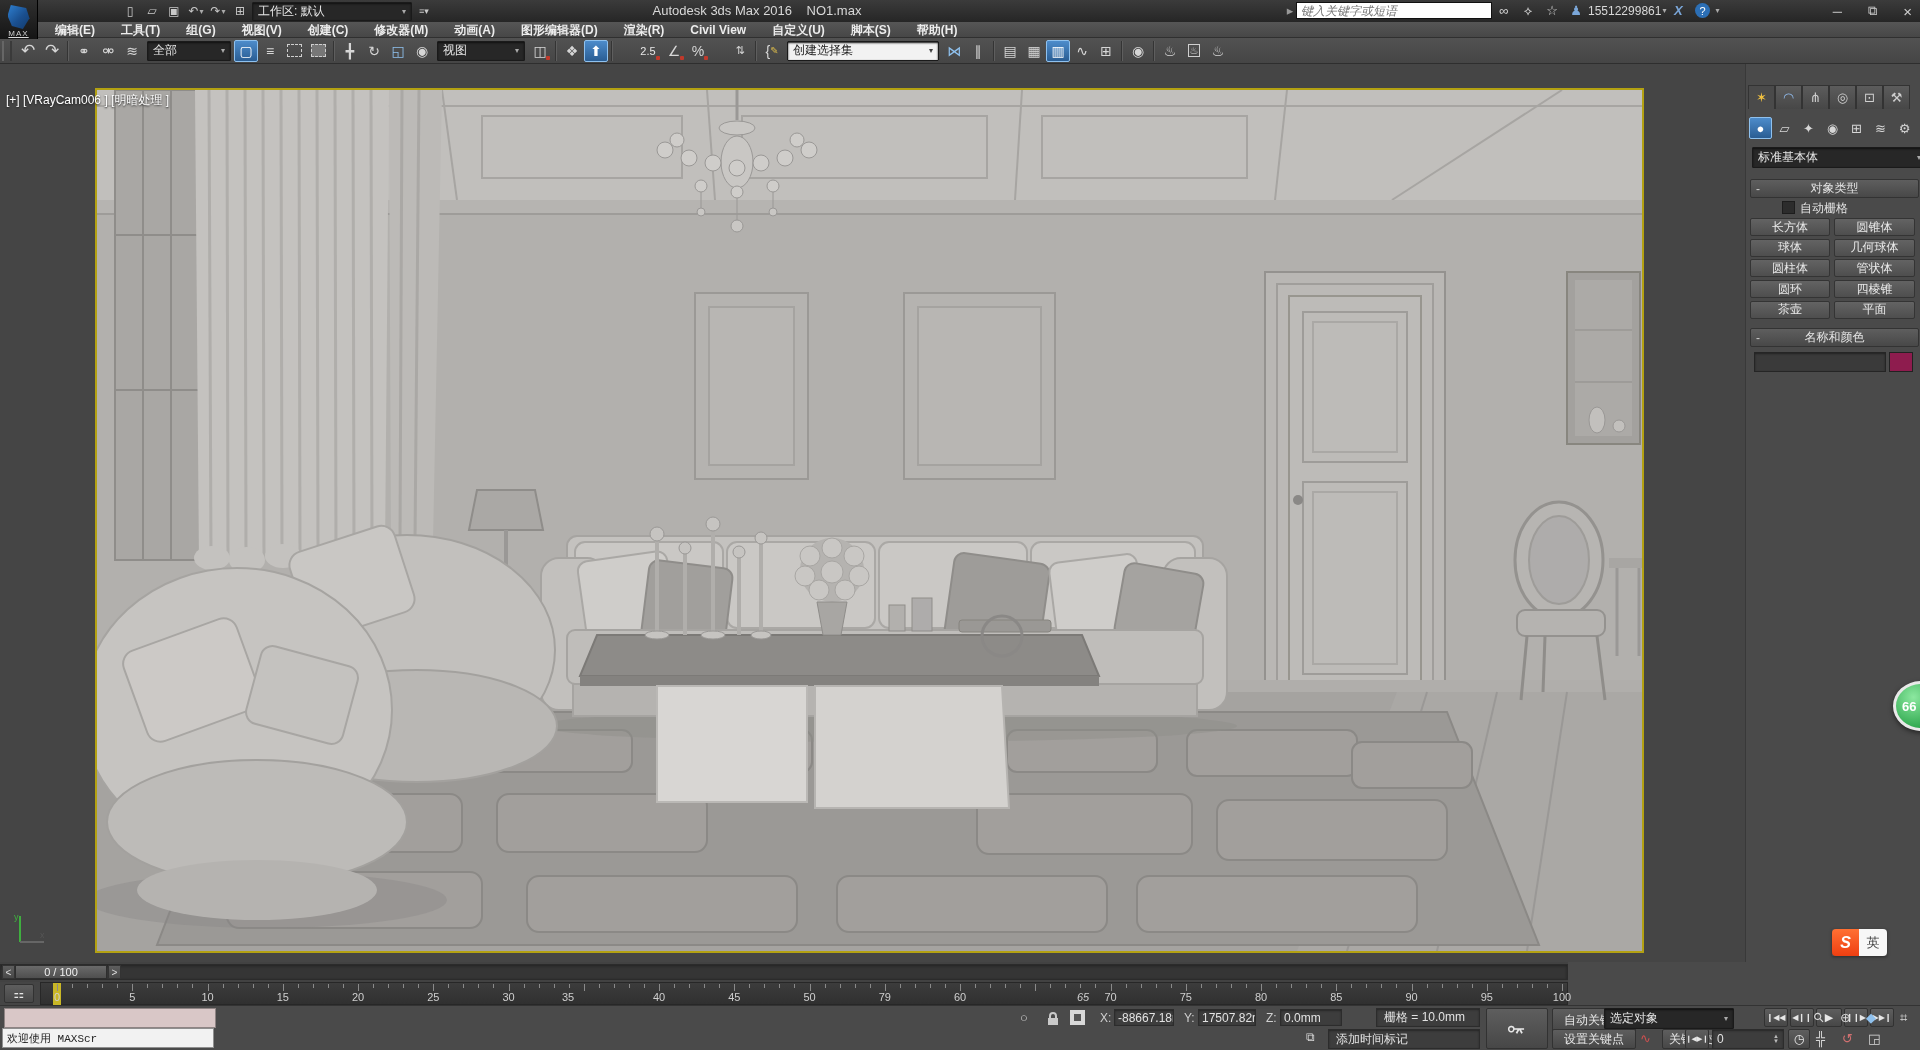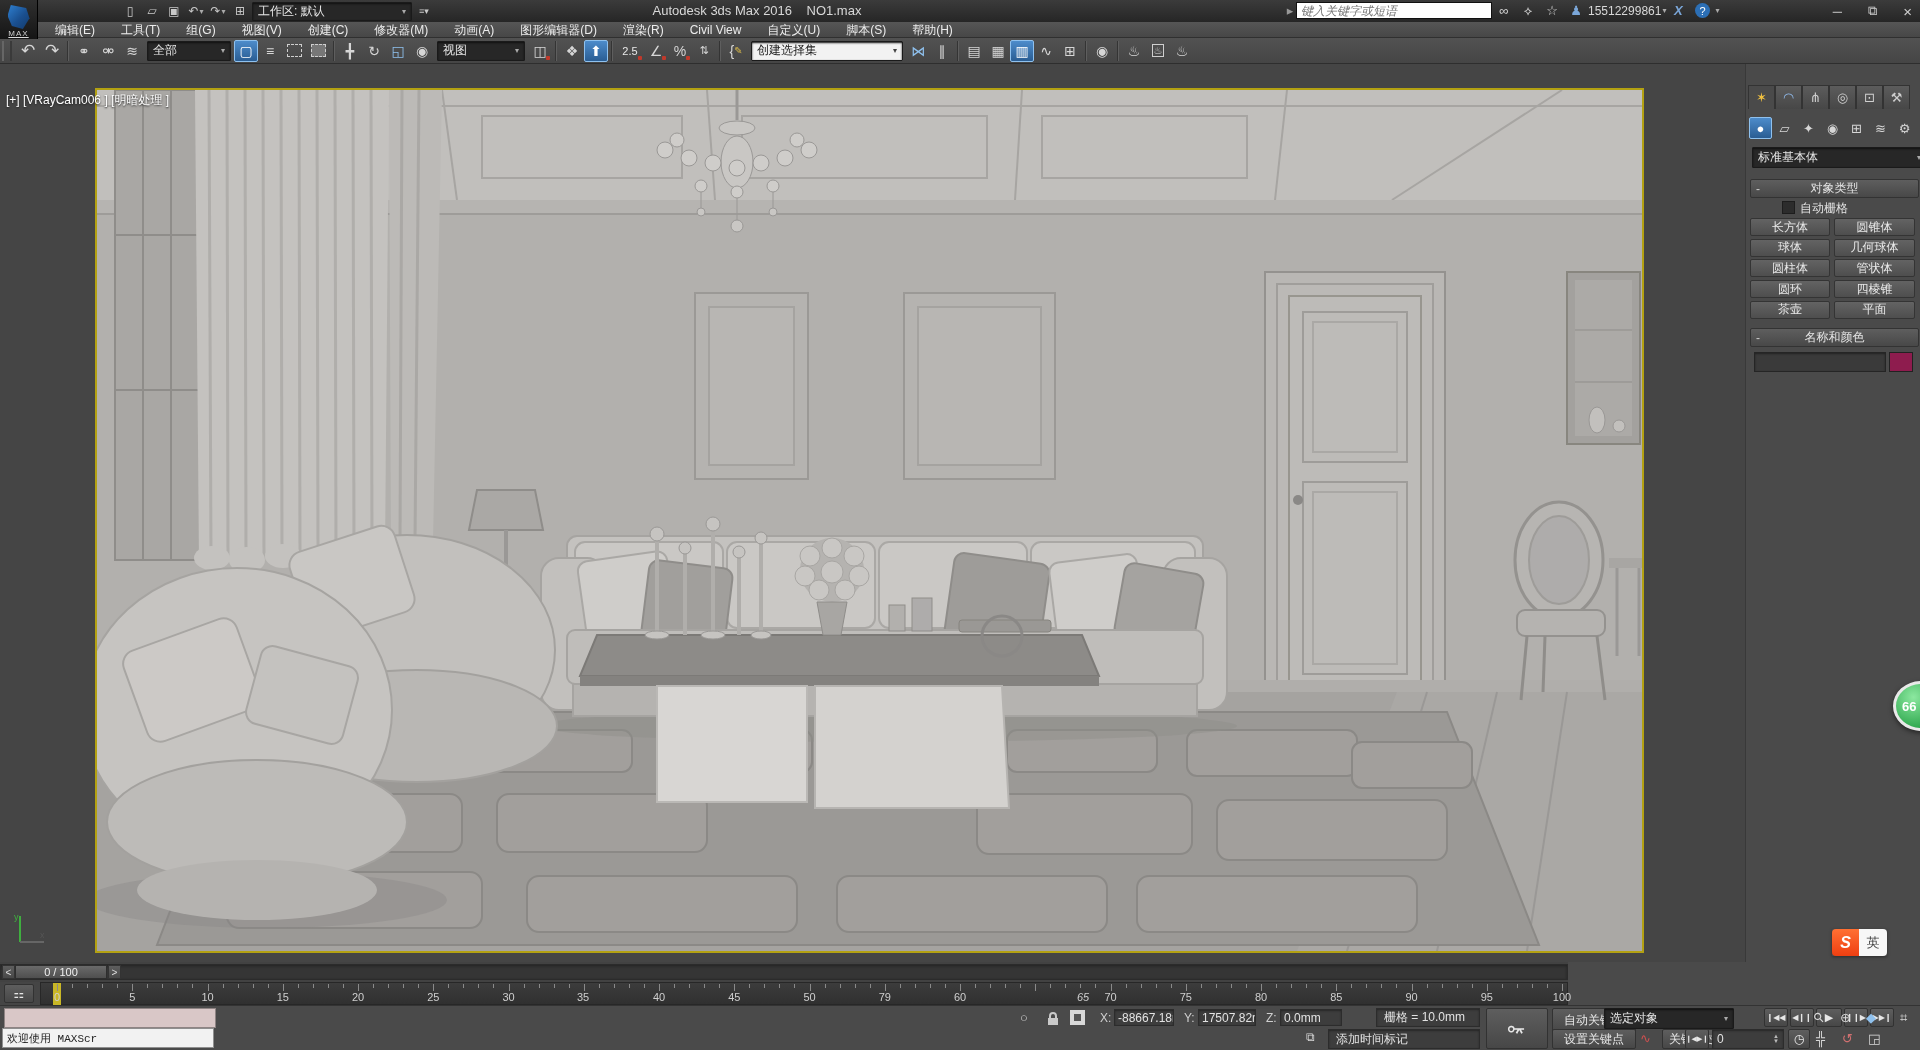--- a/index.html
+++ b/index.html
@@ -16,27 +16,27 @@
   .qbtn{min-width:20px;height:18px;display:flex;align-items:center;justify-content:center;color:#c9c9c9;font-size:12px;border-radius:2px;}
   .chev{font-size:8px;color:#aaa;margin-left:1px;}
   .combo{display:flex;align-items:center;justify-content:space-between;background:#272727;border:1px solid #1a1a1a;box-shadow:inset 0 1px 2px #111;color:#e6e6e6;padding:0 5px;border-radius:1px;}
   .combo .chev{margin-left:6px;}
   #wintitle{top:3px;color:#d8d8d8;font-size:13px;white-space:nowrap;}
   #searchwrap{left:1284px;top:2px;height:17px;display:flex;align-items:center;}
   #search-input{width:196px;height:17px;background:#fff;border:1px solid #111;color:#8a8a8a;font-style:italic;font-size:12px;padding:0 4px;box-sizing:border-box;}
   .t-ico{width:24px;height:18px;display:flex;align-items:center;justify-content:center;color:#bcd2e8;font-size:13px;}
   #winbtns{right:8px;top:0;height:22px;display:flex;align-items:center;gap:26px;color:#cfcfcf;font-size:13px;}
   
-  #menubar{left:0;top:22px;width:1920px;height:16px;background:linear-gradient(#565656,#474747);display:flex;align-items:center;padding-left:42px;box-sizing:border-box;border-bottom:1px solid #303030;}
+  #menubar{left:0;top:22px;width:1920px;height:16px;background:linear-gradient(#565656,#474747);display:flex;align-items:center;padding-left:42px;box-sizing:border-box;border-bottom:1px solid #303030;font-weight:bold;}
   .menu-item{padding:0 13px;color:#ececec;font-size:12px;line-height:16px;white-space:nowrap;}
   
   #toolbar{left:0;top:38px;width:1920px;height:26px;background:linear-gradient(#525252,#454545);display:flex;align-items:center;padding-left:2px;box-sizing:border-box;border-bottom:1px solid #2e2e2e;}
   .grip{width:6px;height:20px;border-left:2px solid #666;border-right:2px solid #3a3a3a;margin-right:4px;}
   .tbtn{width:24px;height:22px;display:flex;align-items:center;justify-content:center;color:#d6d6d6;font-size:14px;border-radius:2px;flex:none;position:relative;}
-  .tbtn.small{font-size:11px;}
+  .tbtn.small{font-size:11px;margin-left:18px;}
   .tbtn.on{background:linear-gradient(#4d8ccb,#2a5d93);border:1px solid #8fc1ee;box-sizing:border-box;color:#fff;}
   .tsep{width:1px;height:20px;background:#343434;border-right:1px solid #5e5e5e;margin:0 3px;flex:none;}
   .reddot{position:absolute;right:2px;bottom:2px;width:4px;height:4px;background:#c0392b;border-radius:1px;}
   
   #viewport{left:0;top:64px;width:1745px;height:898px;background:#454545;overflow:hidden;}
   #camview{left:95px;top:24px;width:1545px;height:861px;border:2px solid #b3a112;box-sizing:content-box;background:#b2b0ad;}
   #vplabel{left:6px;top:28px;color:#fff;font-size:12px;text-shadow:0 1px 2px #222;z-index:10;}
   #axis{left:12px;bottom:14px;z-index:10;}
   #badge66{left:1893px;top:681px;width:44px;height:44px;border-radius:50%;background:radial-gradient(circle at 35% 30%,#8ce8a0,#2fa84e 70%,#1f8a3c);border:3px solid #e9e9e9;box-shadow:0 2px 5px rgba(0,0,0,.5);color:#fff;font-weight:bold;font-size:13px;display:flex;align-items:center;padding-left:6px;z-index:60;}
   #sogou{left:1832px;top:929px;height:27px;display:flex;z-index:60;box-shadow:0 1px 3px rgba(0,0,0,.4);}
@@ -559,21 +559,21 @@
       <div class="tick" style="left: 422.35px; height: 4px;"></div>
       <div class="tick" style="left: 437.4px; height: 4px;"></div>
       <div class="tick" style="left: 452.45px; height: 4px;"></div>
       <div class="tick" style="left: 467.5px; height: 7px;"></div>
       <span class="ticklabel" style="left: 467.5px;">30</span>
       <div class="tick" style="left: 482.55px; height: 4px;"></div>
       <div class="tick" style="left: 497.6px; height: 4px;"></div>
       <div class="tick" style="left: 512.65px; height: 4px;"></div>
       <div class="tick" style="left: 527.7px; height: 4px;"></div>
       <div class="tick" style="left: 542.75px; height: 7px;"></div>
-      <span class="ticklabel" style="left: 542px;">35</span>
+      <span class="ticklabel" style="left: 527px;">35</span>
       <div class="tick" style="left: 557.8px; height: 4px;"></div>
       <div class="tick" style="left: 572.85px; height: 4px;"></div>
       <div class="tick" style="left: 587.9px; height: 4px;"></div>
       <div class="tick" style="left: 602.95px; height: 4px;"></div>
       <div class="tick" style="left: 618px; height: 7px;"></div>
       <span class="ticklabel" style="left: 618px;">40</span>
       <div class="tick" style="left: 633.05px; height: 4px;"></div>
       <div class="tick" style="left: 648.1px; height: 4px;"></div>
       <div class="tick" style="left: 663.15px; height: 4px;"></div>
       <div class="tick" style="left: 678.2px; height: 4px;"></div>

